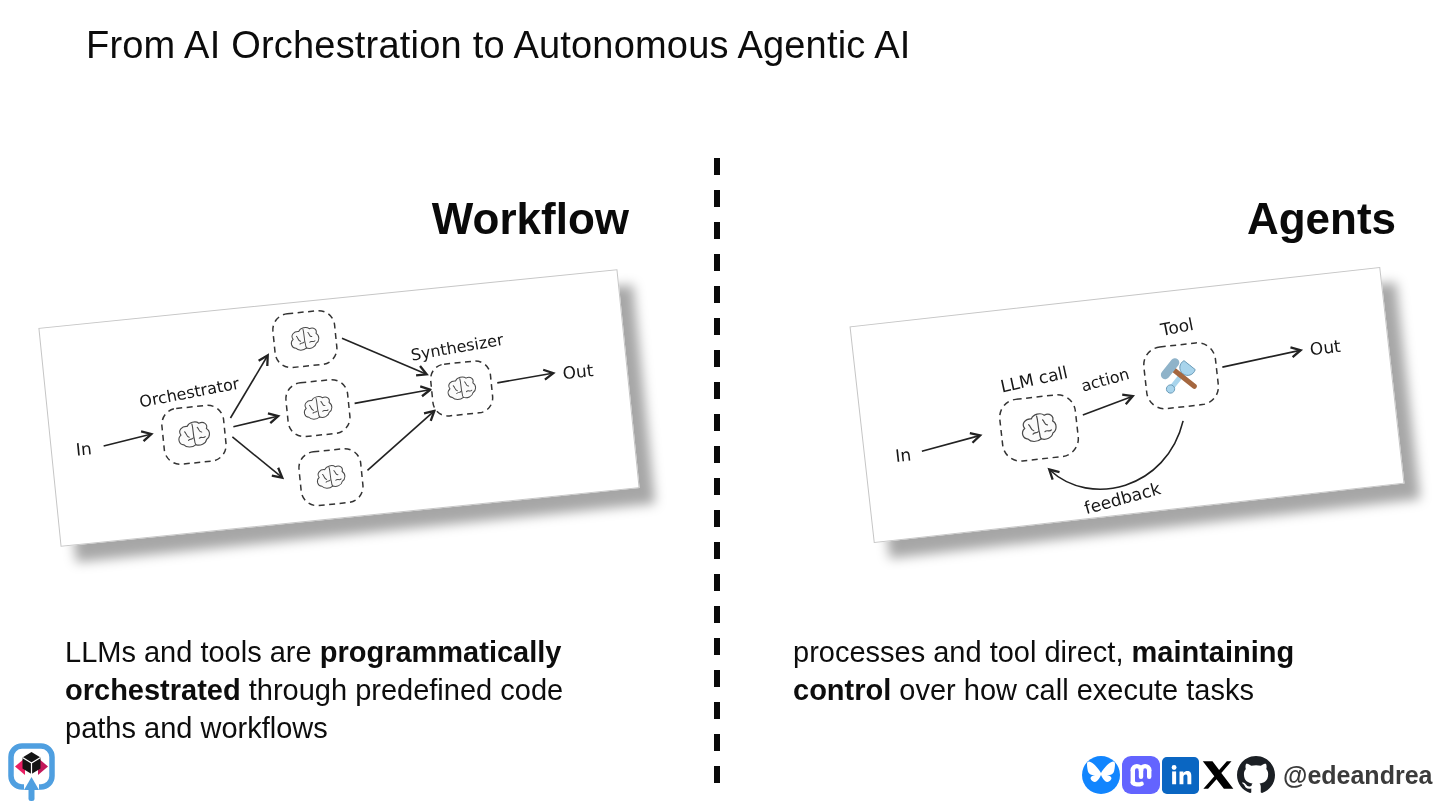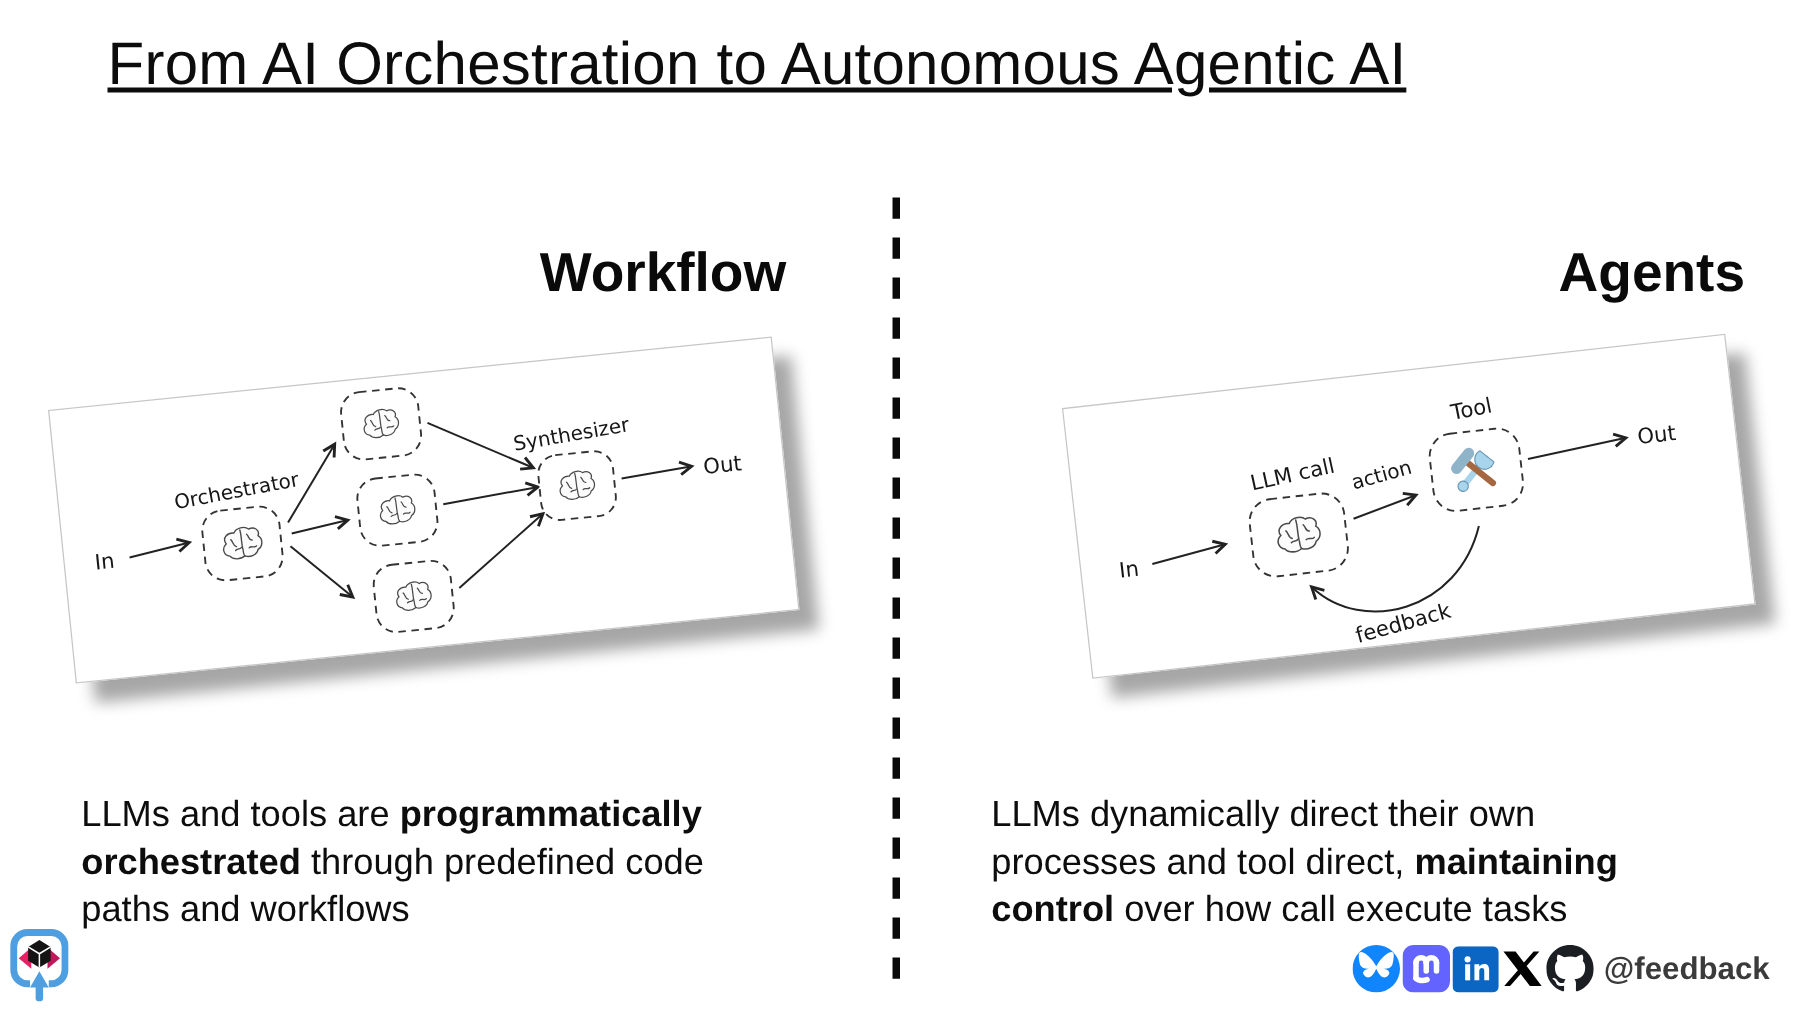--- a/index.html
+++ b/index.html
@@ -1,20 +1,20 @@
 <!DOCTYPE html>
 <html><head>
 <meta charset="utf-8">
 <style>
   html,body{margin:0;padding:0;background:#fff;}
   .slide{position:relative;width:1440px;height:810px;background:#ffffff;overflow:hidden;
          font-family:"Liberation Sans",sans-serif;color:#111;}
 
-  .title{position:absolute;left:86px;top:24px;font-size:48px;font-weight:400;
-         letter-spacing:0.2px;color:#0c0c0c;white-space:nowrap;text-decoration:underline;}
+  .title{position:absolute;left:86px;top:24px;font-size:38px;font-weight:400;
+         letter-spacing:0.2px;color:#0c0c0c;white-space:nowrap;}
 
   .col-heading{position:absolute;top:194px;width:600px;text-align:right;
                font-size:44px;font-weight:700;color:#0a0a0a;}
   .col-heading.left{left:29px;}
   .col-heading.right{left:796px;}
 
   .divider{position:absolute;left:710px;top:152px;}
 
   .card{position:absolute;background:#fff;border:1.5px solid #c6c6c6;
         box-shadow:14px 17px 12px rgba(0,0,0,0.35);}
@@ -142,21 +142,20 @@
       <text transform="translate(252,206) rotate(-9)" text-anchor="middle" class="hw">feedback</text>
     </svg>
   </div>
 
   <div class="desc left">
       <div><span>LLMs and tools are </span><span class="b">programmatically</span></div>
       <div><span class="b">orchestrated</span><span> through predefined code</span></div>
       <div><span>paths and workflows</span></div>
     </div>
   <div class="desc right">
-      <div><span>LLMs dynamically direct their own</span></div>
       <div><span>processes and tool direct, </span><span class="b">maintaining</span></div>
       <div><span class="b">control</span><span> over how call execute tasks</span></div>
     </div>
 
   <svg class="logo" width="48" height="62" viewBox="0 0 48 62">
     <rect x="4" y="4" width="41" height="41" rx="11" fill="#fff" stroke="#4f9fe0" stroke-width="5.5"></rect>
     <polygon points="8,24.5 18,16 18,33" fill="#e91e63"></polygon>
     <polygon points="41,24.5 31,16 31,33" fill="#c2185b"></polygon>
     <polygon points="24.5,10 33.5,15.5 33.5,26.5 24.5,32 15.5,26.5 15.5,15.5" fill="#141414"></polygon>
     <path d="M15.5 15.5 L24.5 21 L33.5 15.5 M24.5 21 L24.5 32" stroke="#fff" stroke-width="1.2" fill="none"></path>
@@ -196,16 +195,16 @@
     <span class="ic">
       <svg width="34" height="34" viewBox="0 0 24 24">
         <path fill="#000" d="M18.244 2.25h3.308l-7.227 8.26 8.502 11.24H16.17l-5.214-6.817L4.99 21.75H1.68l7.73-8.835L1.254 2.25H8.08l4.713 6.231 5.451-6.231z"></path>
       </svg>
     </span>
     <span class="ic">
       <svg width="38" height="38" viewBox="0 0 16 16">
         <path fill="#1b1f24" d="M8 0C3.58 0 0 3.58 0 8c0 3.54 2.29 6.53 5.47 7.59.4.07.55-.17.55-.38 0-.19-.01-.82-.01-1.49-2.01.37-2.53-.49-2.69-.94-.09-.23-.48-.94-.82-1.13-.28-.15-.68-.52-.01-.53.63-.01 1.08.58 1.23.82.72 1.21 1.87.87 2.33.66.07-.52.28-.87.51-1.07-1.78-.2-3.64-.89-3.64-3.95 0-.87.31-1.59.82-2.15-.08-.2-.36-1.02.08-2.12 0 0 .67-.21 2.2.82.64-.18 1.32-.27 2-.27s1.36.09 2 .27c1.53-1.04 2.2-.82 2.2-.82.44 1.1.16 1.92.08 2.12.51.56.82 1.27.82 2.15 0 3.07-1.87 3.75-3.65 3.95.29.25.54.73.54 1.48 0 1.07-.01 1.93-.01 2.2 0 .21.15.46.55.38A8.01 8.01 0 0 0 16 8c0-4.42-3.58-8-8-8z"></path>
       </svg>
     </span>
-    <span class="handle">@feedback</span>
+    <span class="handle">@edeandrea</span>
   </div>
 
 </div>
 
 </body></html>

